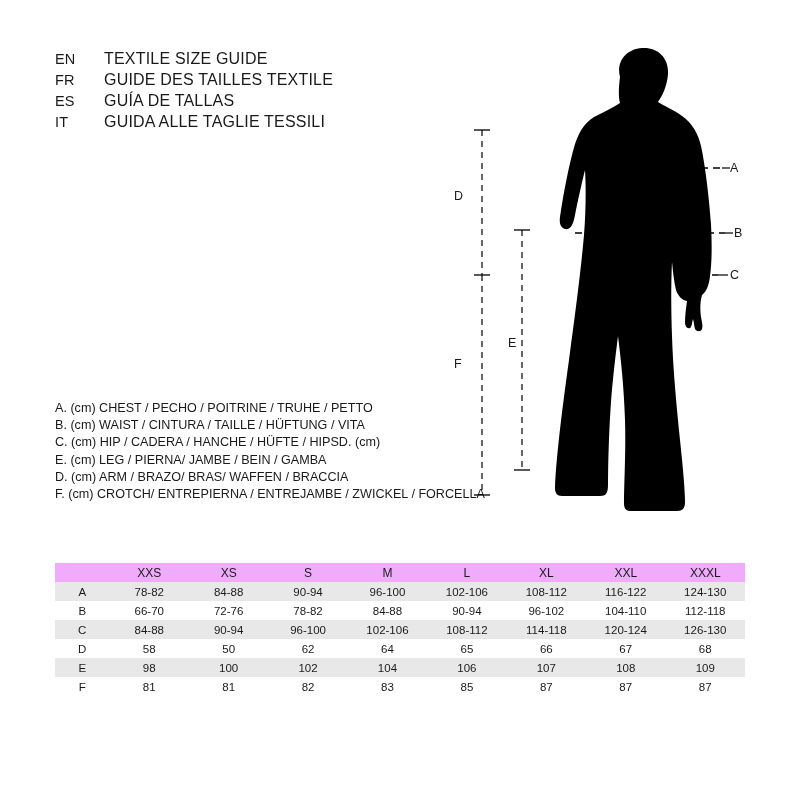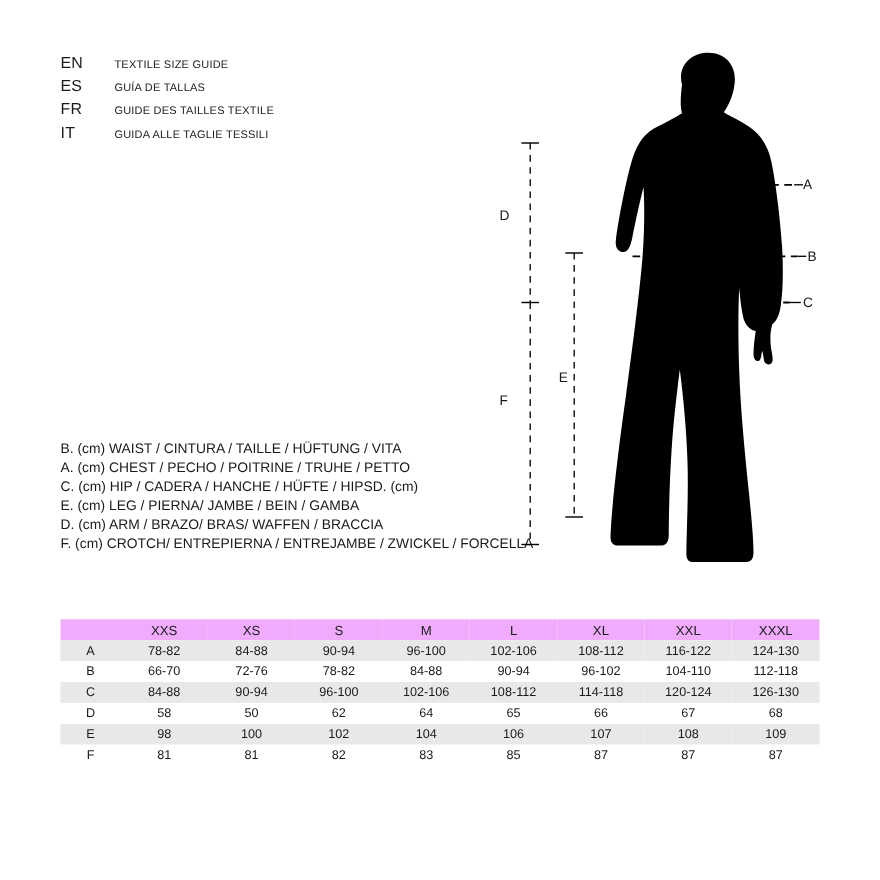--- a/index.html
+++ b/index.html
@@ -32,21 +32,21 @@
     display: flex;
     align-items: baseline;
     height: 21px;
   }
   .lang-code {
     width: 49px;
     font-size: 14.5px;
     letter-spacing: 0.2px;
   }
   .lang-title {
-    font-size: 10px;
+    font-size: 16px;
     letter-spacing: 0.2px;
   }
 
   
   .legend {
     position: absolute;
     left: 55px;
     top: 400px;
     width: 430px;
   }
@@ -131,36 +131,36 @@
 <body>
 
 <div class="page">
 
   <div class="lang-block">
     <div class="lang-row">
       <span class="lang-code">EN</span>
       <span class="lang-title">TEXTILE SIZE GUIDE</span>
     </div>
     <div class="lang-row">
+      <span class="lang-code">FR</span>
+      <span class="lang-title">GUIDE DES TAILLES TEXTILE</span>
+    </div>
+    <div class="lang-row">
       <span class="lang-code">ES</span>
       <span class="lang-title">GUÍA DE TALLAS</span>
-    </div>
-    <div class="lang-row">
-      <span class="lang-code">FR</span>
-      <span class="lang-title">GUIDE DES TAILLES TEXTILE</span>
     </div>
     <div class="lang-row">
       <span class="lang-code">IT</span>
       <span class="lang-title">GUIDA ALLE TAGLIE TESSILI</span>
     </div>
   </div>
 
   <div class="legend">
+    <div class="legend-line">A. (cm) CHEST / PECHO / POITRINE / TRUHE / PETTO</div>
     <div class="legend-line">B. (cm) WAIST / CINTURA / TAILLE / HÜFTUNG / VITA</div>
-    <div class="legend-line">A. (cm) CHEST / PECHO / POITRINE / TRUHE / PETTO</div>
     <div class="legend-line">C. (cm) HIP / CADERA / HANCHE / HÜFTE / HIPSD. (cm)</div>
     <div class="legend-line">E. (cm) LEG / PIERNA/ JAMBE / BEIN / GAMBA</div>
     <div class="legend-line">D. (cm) ARM / BRAZO/ BRAS/ WAFFEN / BRACCIA</div>
     <div class="legend-line">F. (cm) CROTCH/ ENTREPIERNA / ENTREJAMBE / ZWICKEL / FORCELLA</div>
   </div>
 
 
   <div class="figure">
     <svg class="silhouette" viewBox="0 0 340 500">
 

